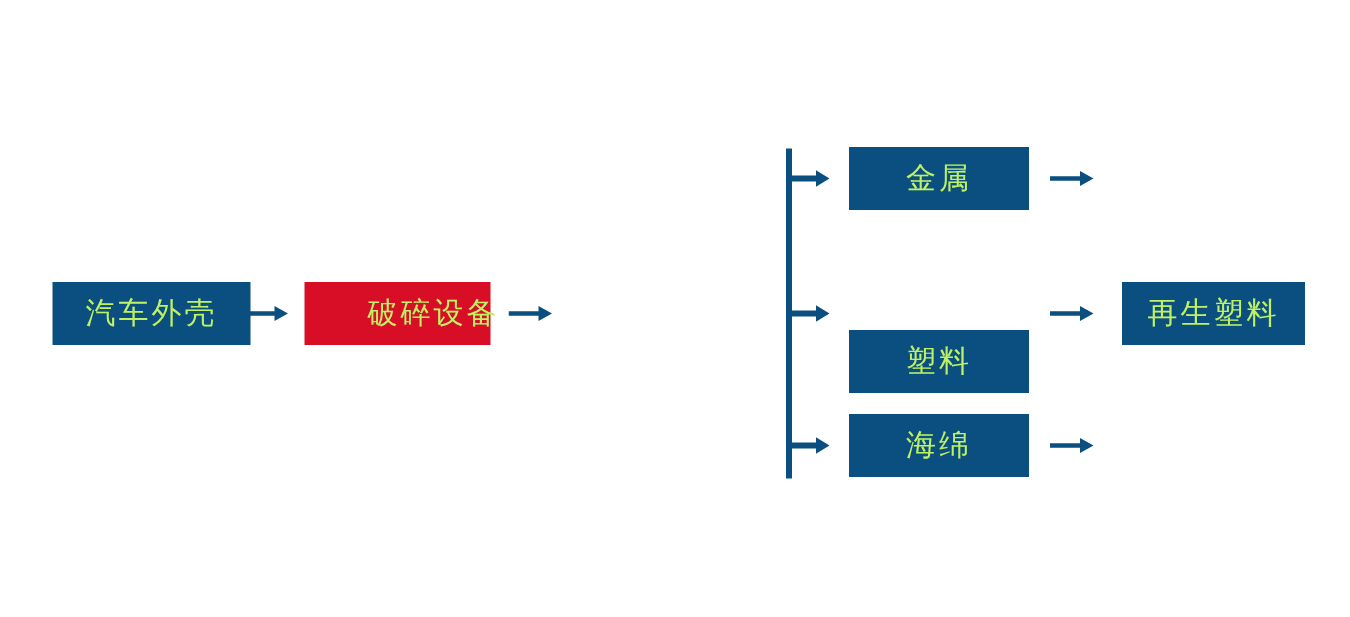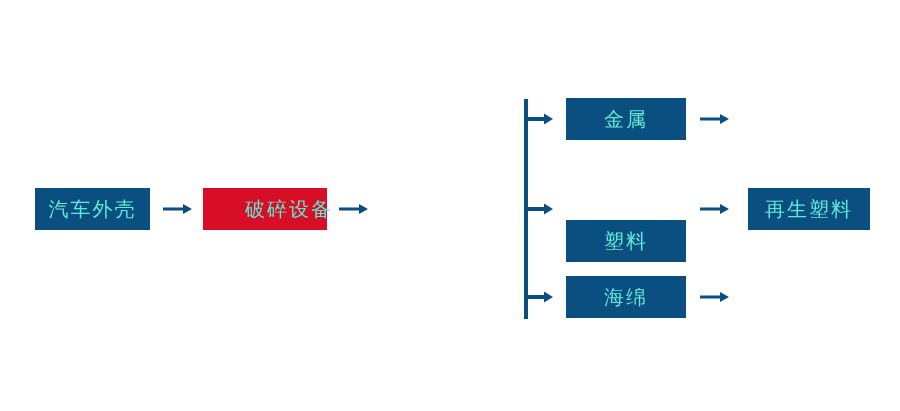--- a/index.html
+++ b/index.html
@@ -22,21 +22,21 @@
     width: 900px;
     height: 411px;
   }
 
   .node {
     position: absolute;
     box-sizing: border-box;
     display: flex;
     align-items: center;
     justify-content: center;
-    color: #5eead4;
+    color: #bef264;
     font-size: 20px;
     letter-spacing: 2px;
     line-height: 1;
     font-family: "Liberation Sans", "DejaVu Sans", sans-serif;
     white-space: nowrap;
     user-select: none;
   }
   .node-blue { background: #0b4e80; }
   .node-red  { background: #d80d26; }
 
@@ -56,21 +56,21 @@
     position: absolute;
     display: block;
   }
   .bus-arrow svg { display: block; }
 </style>
 </head>
 <body>
 
 <div id="flowchart">
 
-  <div class="node node-blue" style="left:35px; top:188px; width:115px; height:42px;">汽车外壳</div>
+  <div class="node node-blue" style="left:35px; top:188px; width:132px; height:42px;">汽车外壳</div>
 
   <span class="arrow" style="left:163px; top:200px; width:30px; height:18px;">
     <svg width="30" height="18" viewBox="0 0 30 18" aria-hidden="true">
       <path d="M0 7.5 H20 V4 L29 9 L20 14 V10.5 H0 Z" fill="#0b4e80"></path>
     </svg>
   </span>
 
   <div class="node node-red" style="left:203px; top:188px; width:124px; height:42px;padding-left:48px;">破碎设备</div>
 
   <span class="arrow" style="left:339px; top:200px; width:30px; height:18px;">

